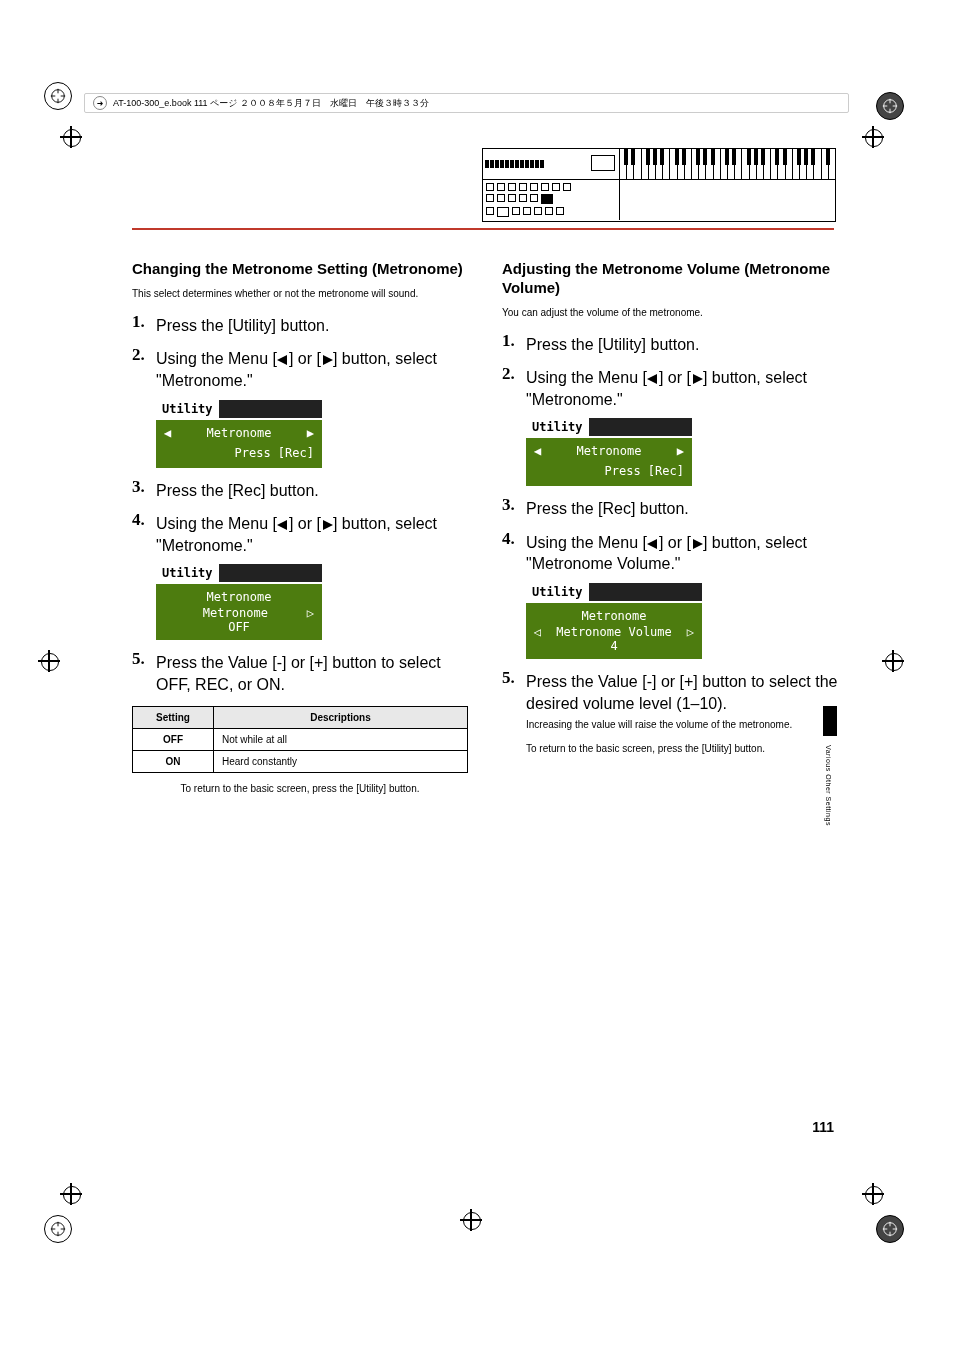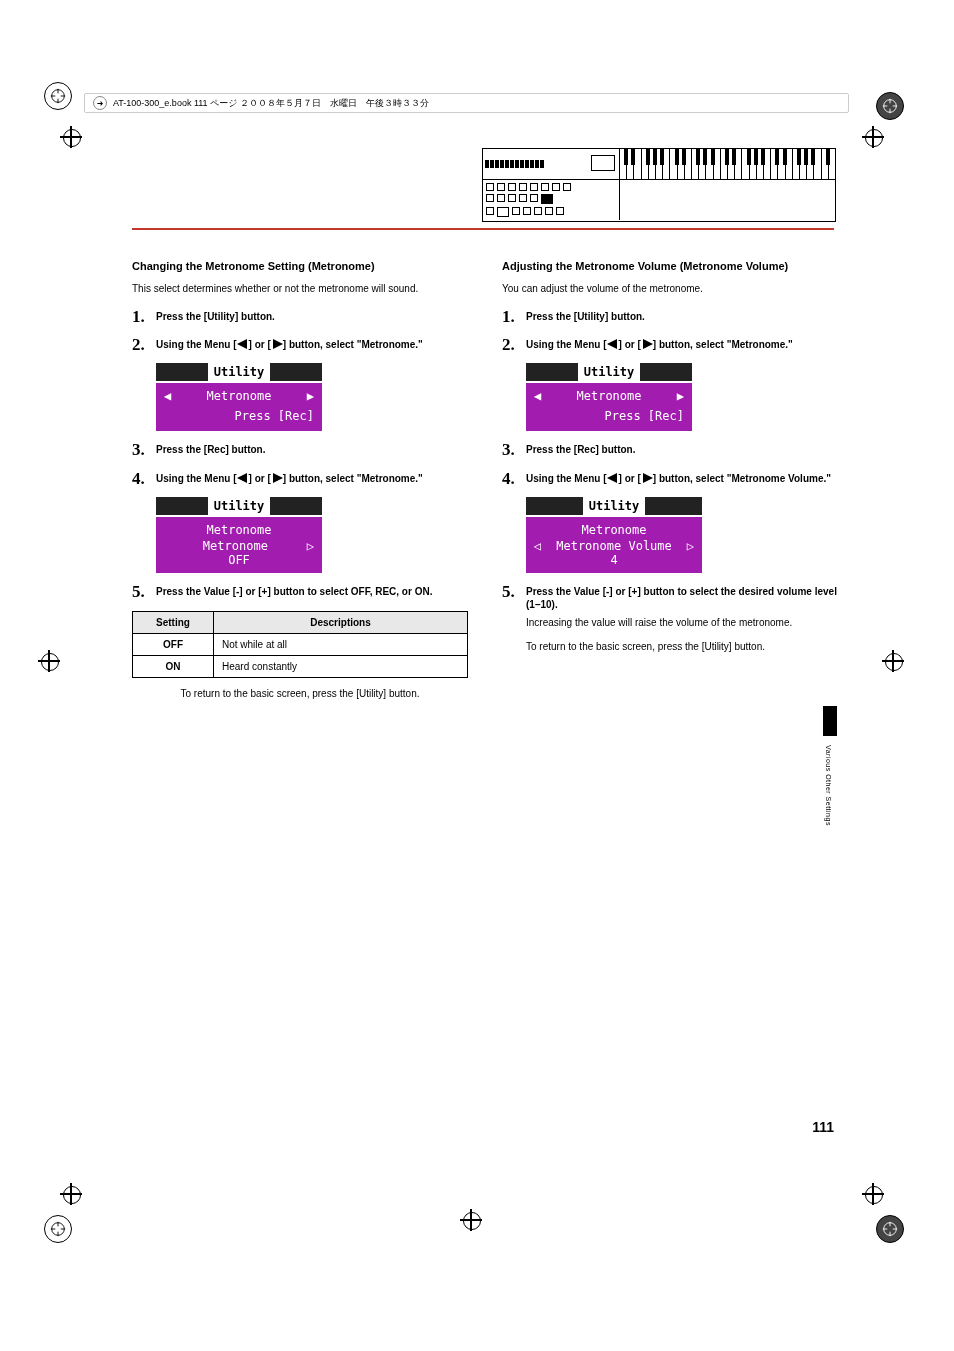--- a/index.html
+++ b/index.html
@@ -113,21 +113,21 @@
   .col {
     position: absolute;
     top: 248px;
     width: 336px;
   }
   .col-left { left: 132px; }
   .col-right { left: 502px; }
   h2.section {
     font-family: "Arial Narrow", Arial, sans-serif;
     font-weight: bold;
-    font-size: 11px;
+    font-size: 15px;
     margin: 12px 0 8px 0;
     line-height: 1.25;
   }
   .intro {
     font-size: 10px;
     line-height: 1.4;
     margin: 0 0 12px 0;
   }
   .step {
     display: flex;
@@ -136,33 +136,32 @@
   .step .num {
     font-family: Georgia, "Times New Roman", serif;
     font-weight: bold;
     font-size: 17px;
     width: 24px;
     flex-shrink: 0;
     line-height: 1.1;
   }
   .step .txt {
     font-family: "Arial Narrow", Arial, sans-serif;
-    font-weight: bold;
-    font-size: 10px;
+    font-weight: normal;
+    font-size: 16px;
     line-height: 1.35;
     padding-top: 2px;
   }
   .lcd {
     margin: 8px 0 8px 24px;
-    background: #a21caf;
+    background: #4d7c0f;
     color: #fff;
     width: 166px;
     padding: 0 0 8px 0;
     font-family: "Lucida Console", Monaco, monospace;
-    text-align: center;
   }
   .lcd .lcd-title {
     background: #fff;
     color: #000;
     padding: 2px 6px;
     font-size: 12px;
     font-weight: bold;
     display: inline-block;
     margin: 0;
   }

